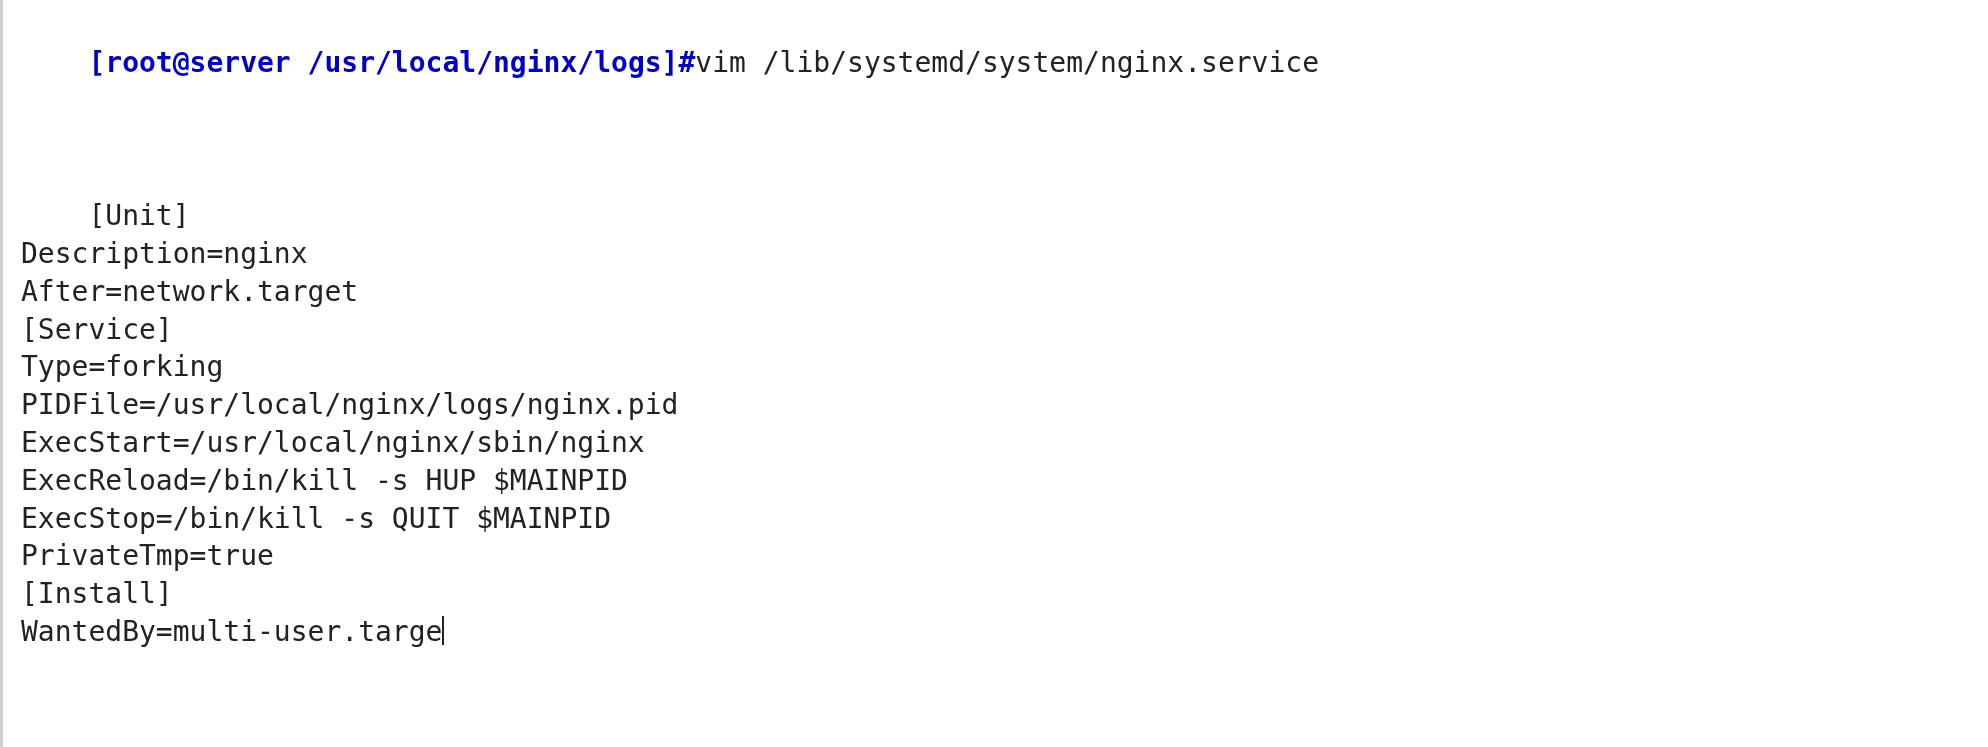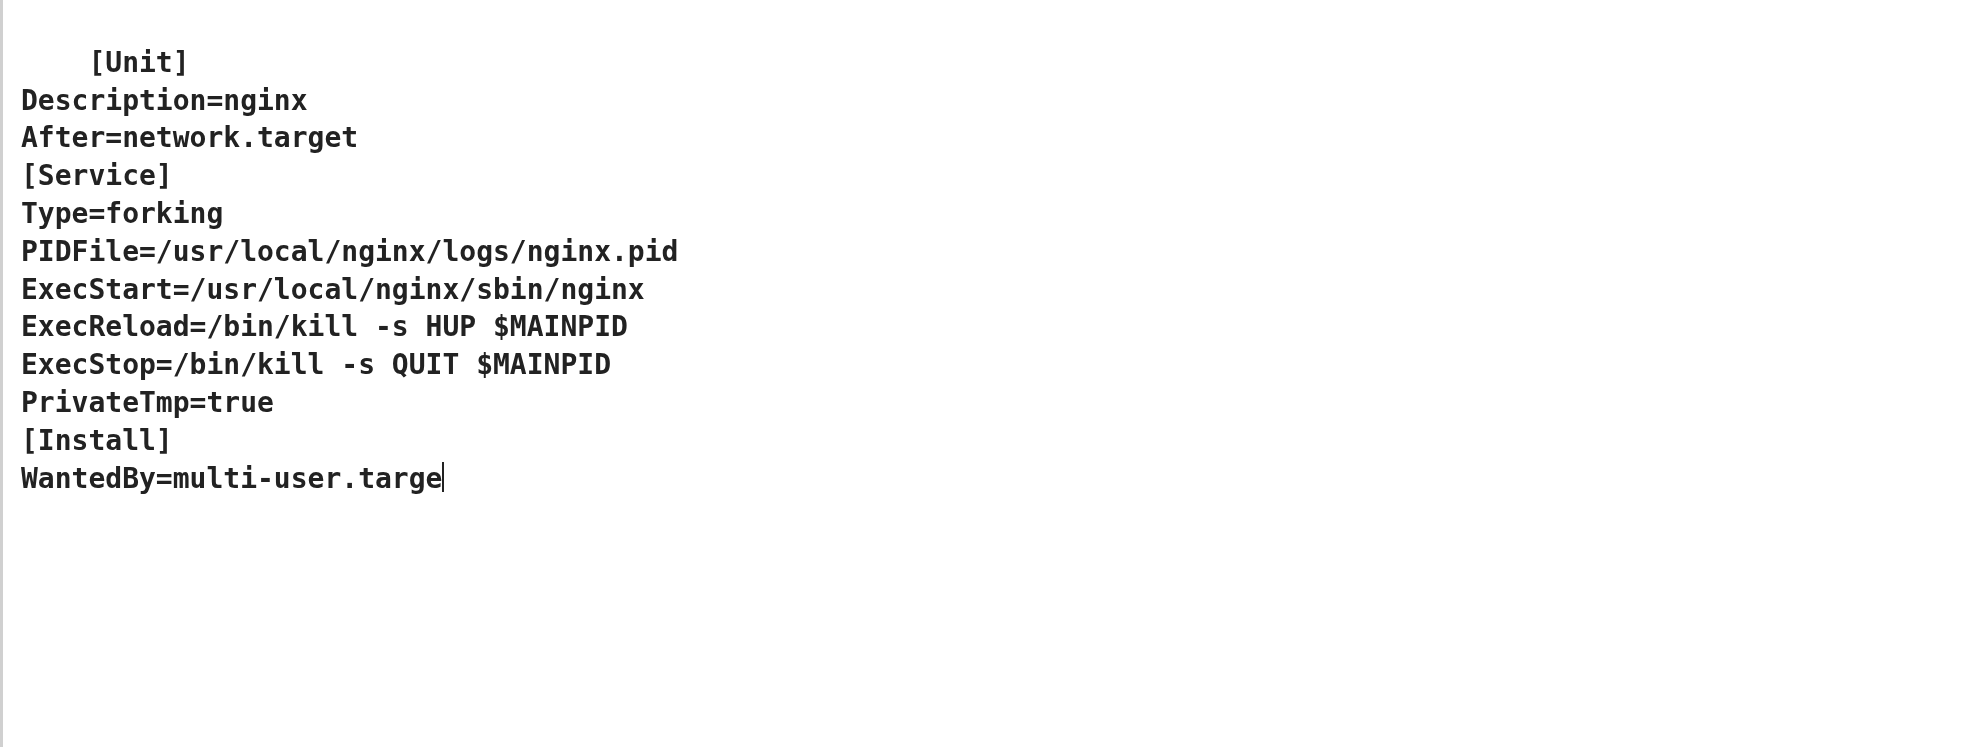--- a/index.html
+++ b/index.html
@@ -14,33 +14,36 @@
     }
     .terminal {
       background: #ffffff;
       border-left: 3px solid #d0d0d0;
       padding: 6px 0 12px 18px;
       height: 100%;
     }
     .prompt-line { white-space: pre; margin-bottom: 40px; }
     .prompt { color: #0000c8; font-weight: bold; }
     .command { color: #222; }
-    .file-content { white-space: pre; color: #222; font-weight: bold; }
+    .file-content { white-space: pre; color: #222; }
     .cursor {
       display: inline-block;
       width: 2px;
       height: 1.05em;
       background: #222;
       vertical-align: -0.15em;
     }
   </style>
 </head>
 <body>
 
 <div class="terminal">
+  <div class="prompt-line">
+    <span class="prompt">[root@server /usr/local/nginx/logs]#</span><span class="command">vim /lib/systemd/system/nginx.service</span>
+  </div>
   <div class="file-content">
     <span>[Unit]</span>
 <span>Description=nginx</span>
 <span>After=network.target</span>
 <span>[Service]</span>
 <span>Type=forking</span>
 <span>PIDFile=/usr/local/nginx/logs/nginx.pid</span>
 <span>ExecStart=/usr/local/nginx/sbin/nginx</span>
 <span>ExecReload=/bin/kill -s HUP $MAINPID</span>
 <span>ExecStop=/bin/kill -s QUIT $MAINPID</span>

